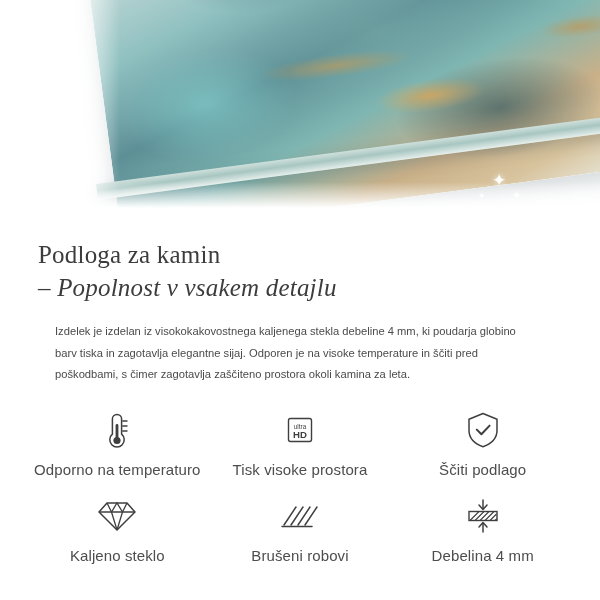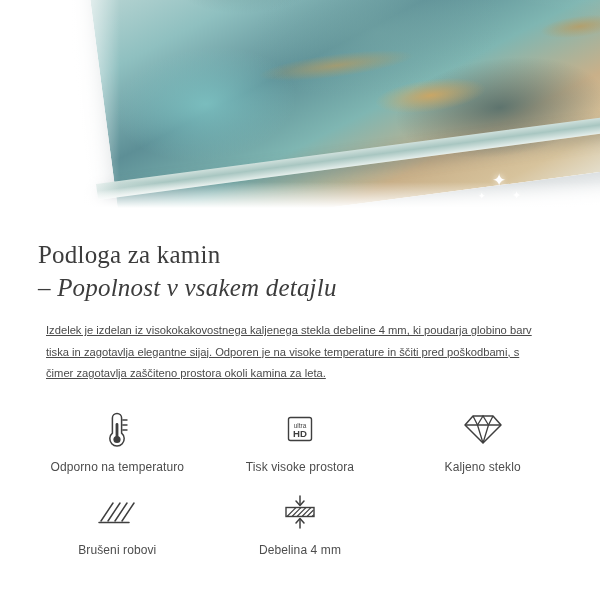--- a/index.html
+++ b/index.html
@@ -116,23 +116,22 @@
     font-weight: 400;
     color: #3c3c3c;
     margin: 0 0 16px 0;
     letter-spacing: 0.2px;
   }
   .headline .l2 { display: block; font-style: italic; }
   .body-copy {
     font-size: 11.2px;
     line-height: 1.92;
     color: #4a4a4a;
-    margin: 8px;
+    margin: 17px;
     max-width: 528px;
-    text-decoration: underline;
   }
 
   
   .features {
     margin-top: 22px;
     padding: 0 26px;
     display: grid;
     grid-template-columns: repeat(3, 1fr);
     row-gap: 16px;
   }
@@ -143,21 +142,21 @@
     justify-content: flex-start;
   }
   .feature-icon {
     height: 44px;
     display: flex;
     align-items: center;
     justify-content: center;
   }
   .feature-label {
     margin-top: 9px;
-    font-size: 12px;
+    font-size: 15px;
     color: #4d4d4d;
     text-align: center;
     letter-spacing: 0.1px;
   }
   svg { display: block; }
 </style>
 </head>
 <body>
 
 <div class="page">
@@ -204,20 +203,29 @@
       <div class="feature-icon">
         <svg width="40" height="40" viewBox="0 0 40 40">
           <rect x="8.5" y="8.5" width="23" height="23" rx="2" fill="none" stroke="#3f3f3f" stroke-width="1.4"></rect>
           <text x="20" y="19" text-anchor="middle" font-family="Liberation Sans, sans-serif" font-size="6.4" fill="#3f3f3f">ultra</text>
           <text x="20" y="28.2" text-anchor="middle" font-family="Liberation Sans, sans-serif" font-size="9.6" font-weight="bold" fill="#3f3f3f">HD</text>
         </svg>
       </div>
       <div class="feature-label">Tisk visoke prostora</div>
     </div>
 
+    <div class="feature">
+      <div class="feature-icon">
+        <svg width="38" height="42" viewBox="0 0 38 42">
+          <path d="M19 4.5 L33 10.2 V21.5c0 8.2-6 13.3-14 16.2-8-2.9-14-8-14-16.2V10.2z" fill="none" stroke="#3f3f3f" stroke-width="1.5" stroke-linejoin="round"></path>
+          <path d="M12.8 20.6 l4.6 4.6 l8.2 -8.6" fill="none" stroke="#3f3f3f" stroke-width="2" stroke-linecap="round" stroke-linejoin="round"></path>
+        </svg>
+      </div>
+      <div class="feature-label">Ščiti podlago</div>
+    </div>
 
     <div class="feature">
       <div class="feature-icon">
         <svg width="42" height="36" viewBox="0 0 42 36">
           <path d="M11 5 H31 L39 14 L21 32 L3 14 Z" fill="none" stroke="#3f3f3f" stroke-width="1.5" stroke-linejoin="round"></path>
           <path d="M3 14 H39" stroke="#3f3f3f" stroke-width="1.3"></path>
           <path d="M11 5 L15.5 14 L21 32" fill="none" stroke="#3f3f3f" stroke-width="1.3"></path>
           <path d="M31 5 L26.5 14 L21 32" fill="none" stroke="#3f3f3f" stroke-width="1.3"></path>
           <path d="M15.5 14 L21 5 L26.5 14" fill="none" stroke="#3f3f3f" stroke-width="1.3"></path>
         </svg>

